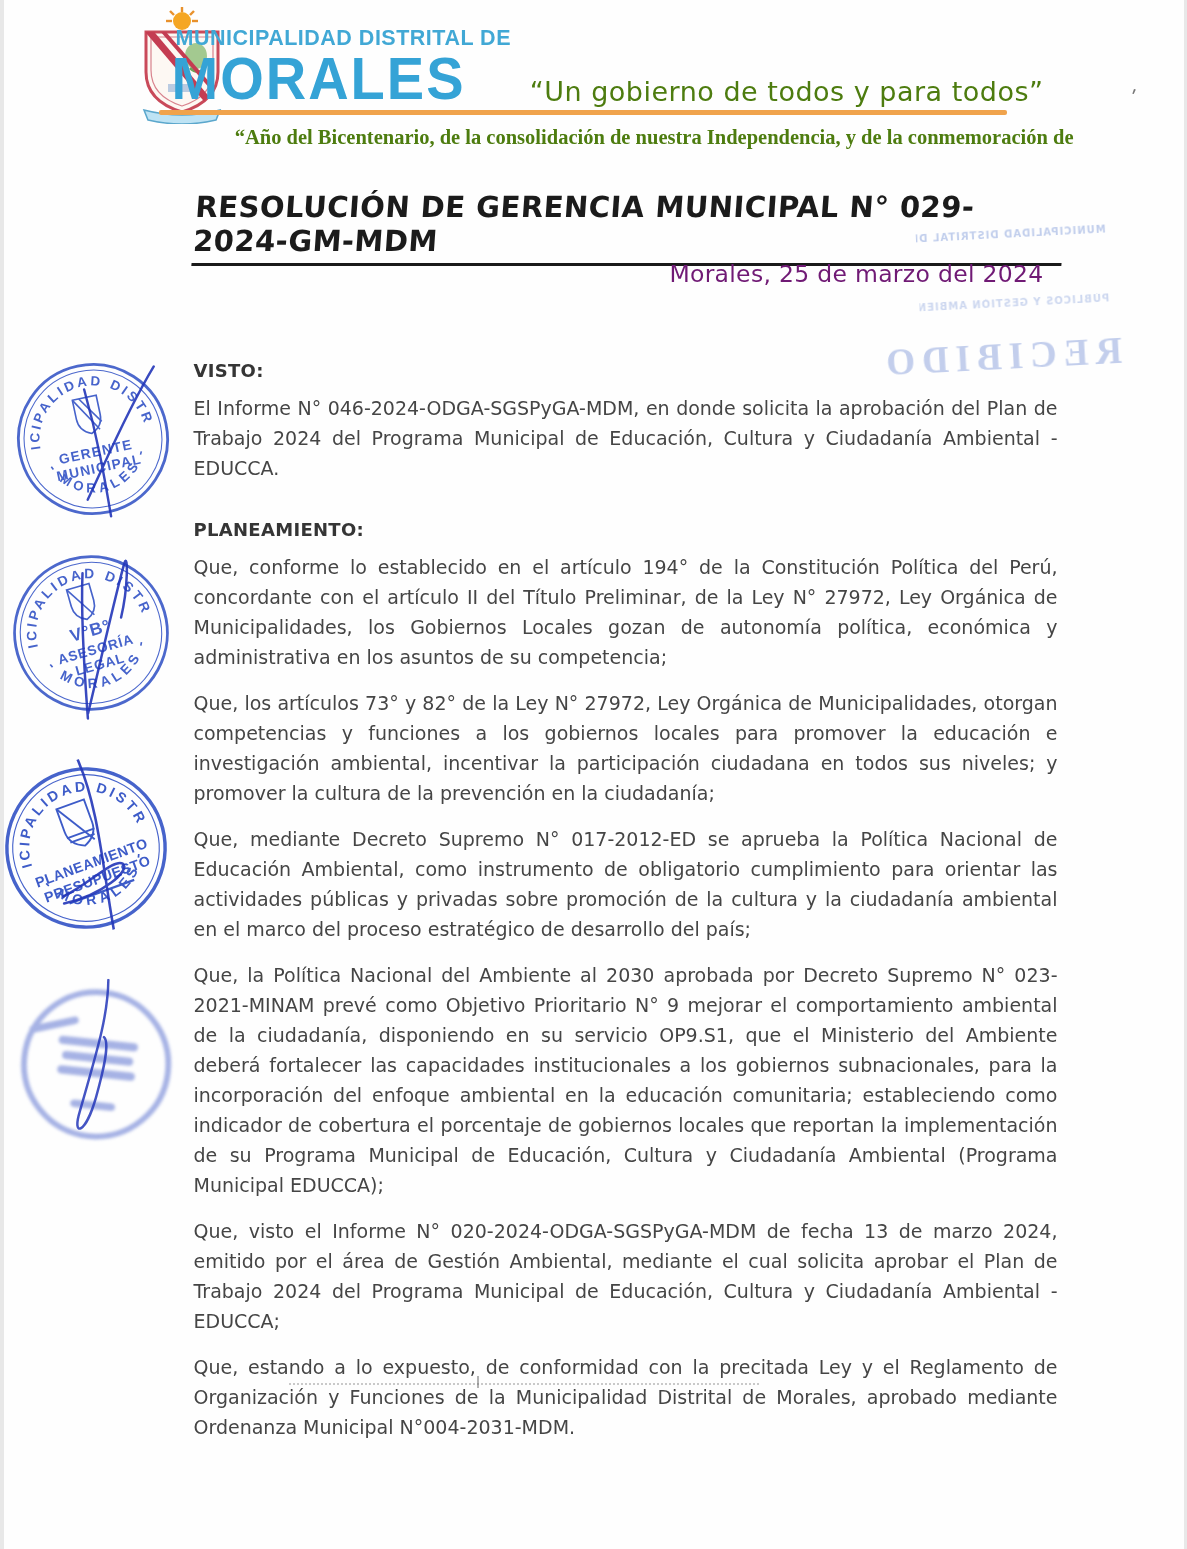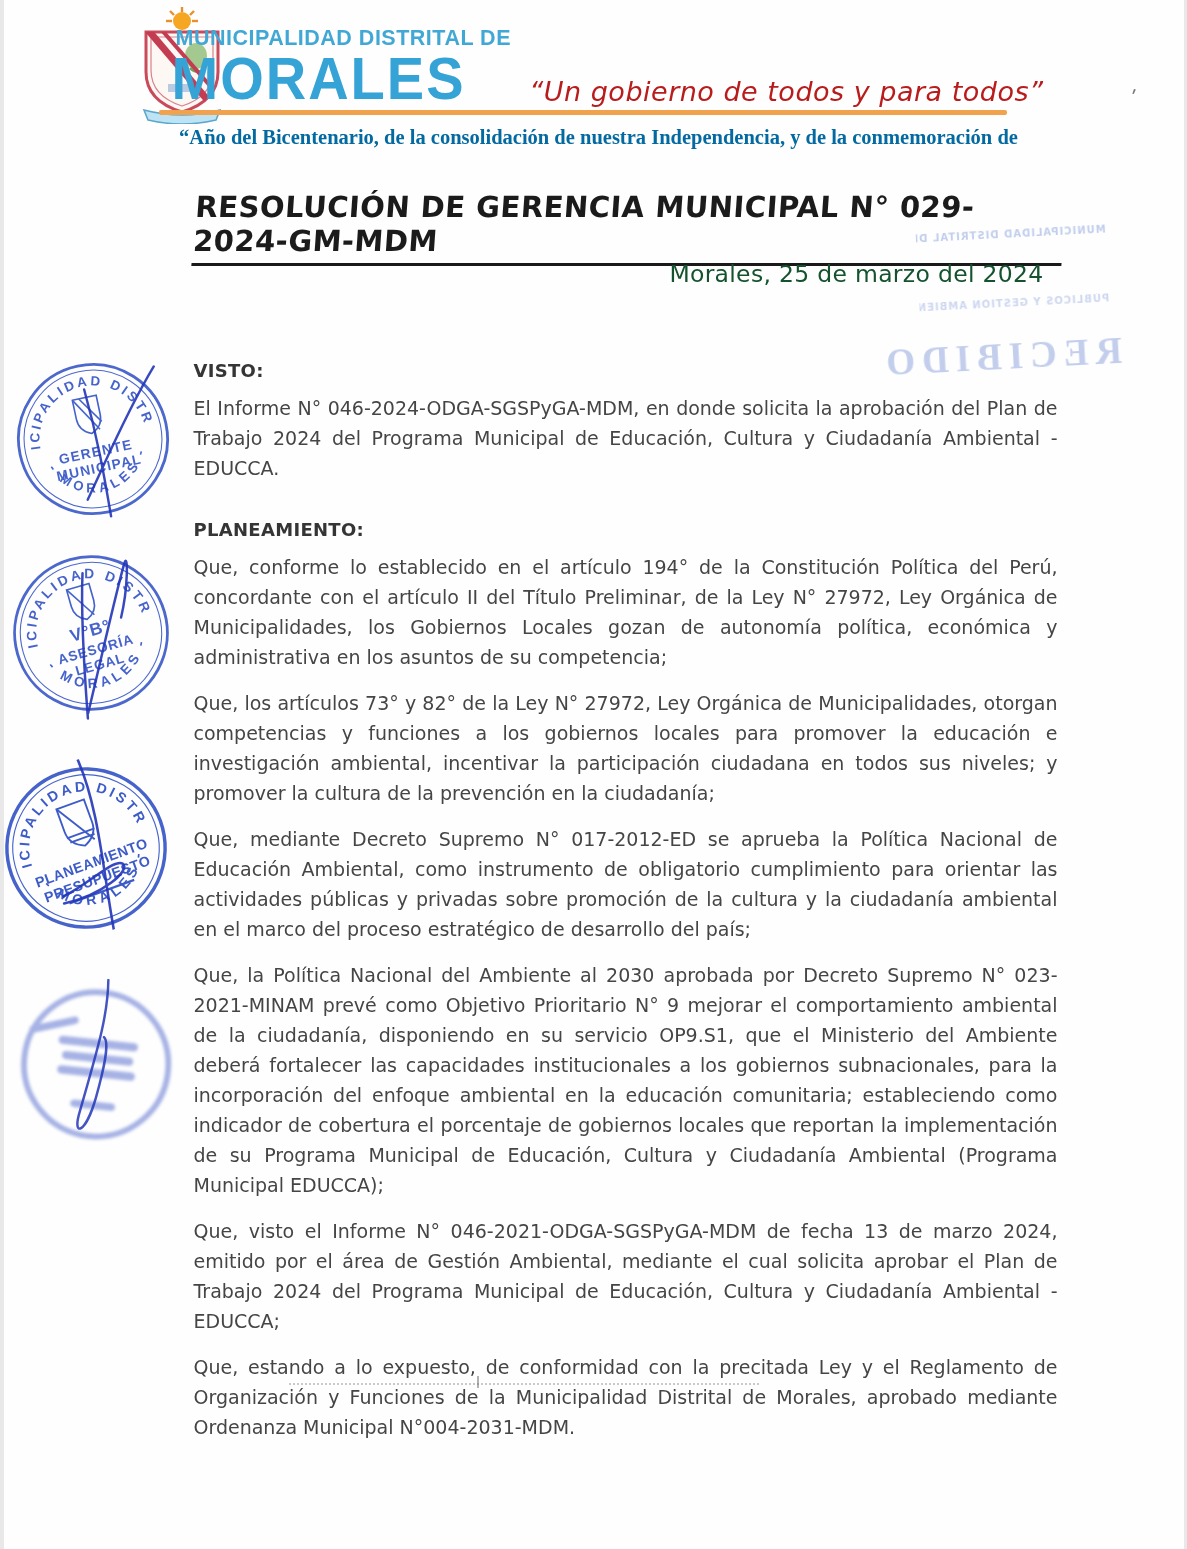--- a/index.html
+++ b/index.html
@@ -22,41 +22,41 @@
     color:#41a8d5;
   }
   .org-name2 {
     position:absolute; left:168px; top:44px;
     font-family:"Liberation Sans", sans-serif;
     font-size:56px; font-weight:bold; letter-spacing:2px;
     color:#35a3d6; transform:scaleY(1.05); transform-origin:top left;
   }
   .slogan {
     position:absolute; right:140px; top:76px;
-    font-size:27px; font-style:italic; color:#b91c1c;
+    font-size:27px; color:#4d7c0f;
     letter-spacing:.5px;
   }
   .header-rule {
     position:absolute; left:155px; top:110px; width:848px; height:5px;
     background:#f0a34c; border-radius:2px;
   }
   .motto { position:absolute; left:120px; top:124px; width:950px;
-    text-align:center; font-family:"Liberation Serif", serif;
-    font-weight:bold; font-size:20.5px; color:#0369a1; line-height:27px;
+    text-align:right; font-family:"Liberation Serif", serif;
+    font-weight:bold; font-size:20.5px; color:#4d7c0f; line-height:27px;
   }
   
   .doc-title {
     position:absolute; left:190px; top:190px; width:870px;
     font-size:29px; font-weight:bold; color:#1b1b1b;
     letter-spacing:.5px; transform:skewX(-4deg);
   }
   .doc-title span { display:inline-block; border-bottom:3px solid #1a1a1a; padding-bottom:5px; }
   .dateline {
     position:absolute; right:140px; top:260px;
-    font-size:23.5px; color:#14532d; letter-spacing:.3px;
+    font-size:23.5px; color:#701a75; letter-spacing:.3px;
   }
   
   .received {
     position:absolute; left:918px; top:222px; width:200px; height:260px;
     transform:rotate(-3deg);
     color:#8ea6dd; opacity:.55; filter:blur(.7px);
     pointer-events:none;
   }
   .received .rline { transform:scaleX(-1); font-size:10px; font-weight:bold;
     letter-spacing:1px; white-space:nowrap; overflow:hidden; width:190px; }
@@ -150,21 +150,21 @@
   <div class="dateline">Morales, 25 de marzo del 2024</div>
 
   <main class="content">
     <h3>VISTO:</h3>
     <p class="section-gap">El Informe N° 046-2024-ODGA-SGSPyGA-MDM, en donde solicita la aprobación del Plan de Trabajo 2024 del Programa Municipal de Educación, Cultura y Ciudadanía Ambiental - EDUCCA.</p>
     <h3>PLANEAMIENTO:</h3>
     <p>Que, conforme lo establecido en el artículo 194° de la Constitución Política del Perú, concordante con el artículo II del Título Preliminar, de la Ley N° 27972, Ley Orgánica de Municipalidades, los Gobiernos Locales gozan de autonomía política, económica y administrativa en los asuntos de su competencia;</p>
     <p>Que, los artículos 73° y 82° de la Ley N° 27972, Ley Orgánica de Municipalidades, otorgan competencias y funciones a los gobiernos locales para promover la educación e investigación ambiental, incentivar la participación ciudadana en todos sus niveles; y promover la cultura de la prevención en la ciudadanía;</p>
     <p>Que, mediante Decreto Supremo N° 017-2012-ED se aprueba la Política Nacional de Educación Ambiental, como instrumento de obligatorio cumplimiento para orientar las actividades públicas y privadas sobre promoción de la cultura y la ciudadanía ambiental en el marco del proceso estratégico de desarrollo del país;</p>
     <p>Que, la Política Nacional del Ambiente al 2030 aprobada por Decreto Supremo N° 023-2021-MINAM prevé como Objetivo Prioritario N° 9 mejorar el comportamiento ambiental de la ciudadanía, disponiendo en su servicio OP9.S1, que el Ministerio del Ambiente deberá fortalecer las capacidades institucionales a los gobiernos subnacionales, para la incorporación del enfoque ambiental en la educación comunitaria; estableciendo como indicador de cobertura el porcentaje de gobiernos locales que reportan la implementación de su Programa Municipal de Educación, Cultura y Ciudadanía Ambiental (Programa Municipal EDUCCA);</p>
-    <p>Que, visto el Informe N° 046-2021-ODGA-SGSPyGA-MDM de fecha 13 de marzo 2024, emitido por el área de Gestión Ambiental, mediante el cual solicita aprobar el Plan de Trabajo 2024 del Programa Municipal de Educación, Cultura y Ciudadanía Ambiental - EDUCCA;</p>
+    <p>Que, visto el Informe N° 020-2024-ODGA-SGSPyGA-MDM de fecha 13 de marzo 2024, emitido por el área de Gestión Ambiental, mediante el cual solicita aprobar el Plan de Trabajo 2024 del Programa Municipal de Educación, Cultura y Ciudadanía Ambiental - EDUCCA;</p>
     <p>Que, estando a lo expuesto, de conformidad con la precitada Ley y el Reglamento de Organización y Funciones de la Municipalidad Distrital de Morales, aprobado mediante Ordenanza Municipal N°004-2031-MDM.</p>
   </main>
 
   <svg class="seal" style="left:8px; top:358px; transform:rotate(-12deg);" width="162" height="162" viewBox="-100 -100 200 200">
     <defs>
       <path id="s1t" d="M -66,0 A 66,66 0 0 1 66,0"></path>
       <path id="s1b" d="M -66,0 A 66,66 0 0 0 66,0"></path>
     </defs>
     <g stroke="#2d4ec4" fill="none" opacity=".85">
       <circle r="92" stroke-width="3.5"></circle>

